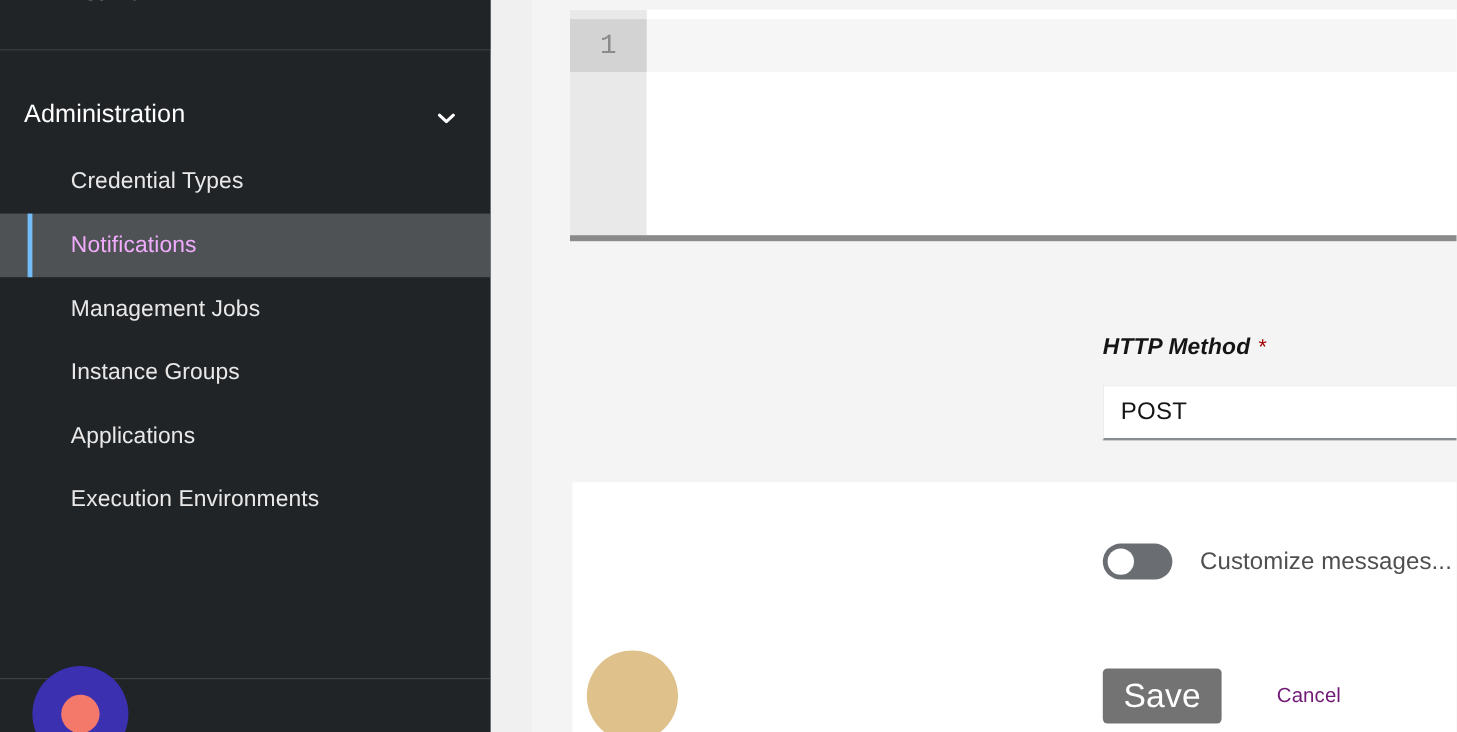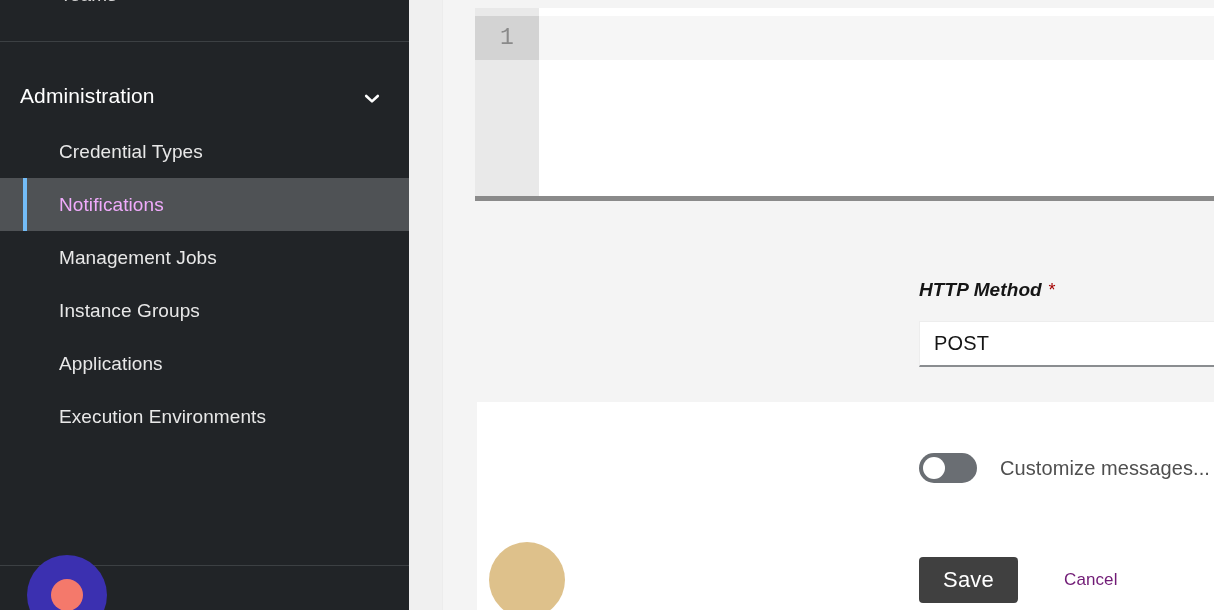--- a/index.html
+++ b/index.html
@@ -283,25 +283,25 @@
   }
 
   .action-row {
     position: absolute;
     left: 442px; top: 155px;
     display: flex;
     align-items: center;
   }
   .btn-save {
     width: 99px; height: 46px;
-    background: #404040;
+    background: #737373;
     color: #ffffff;
     border: none;
     border-radius: 4px;
-    font-size: 22px;
+    font-size: 28px;
     font-family: "Liberation Sans", sans-serif;
     cursor: pointer;
     letter-spacing: .2px;
   }
   .btn-cancel {
     margin-left: 46px;
     background: transparent;
     border: none;
     color: #701a75;
     font-size: 17px;

